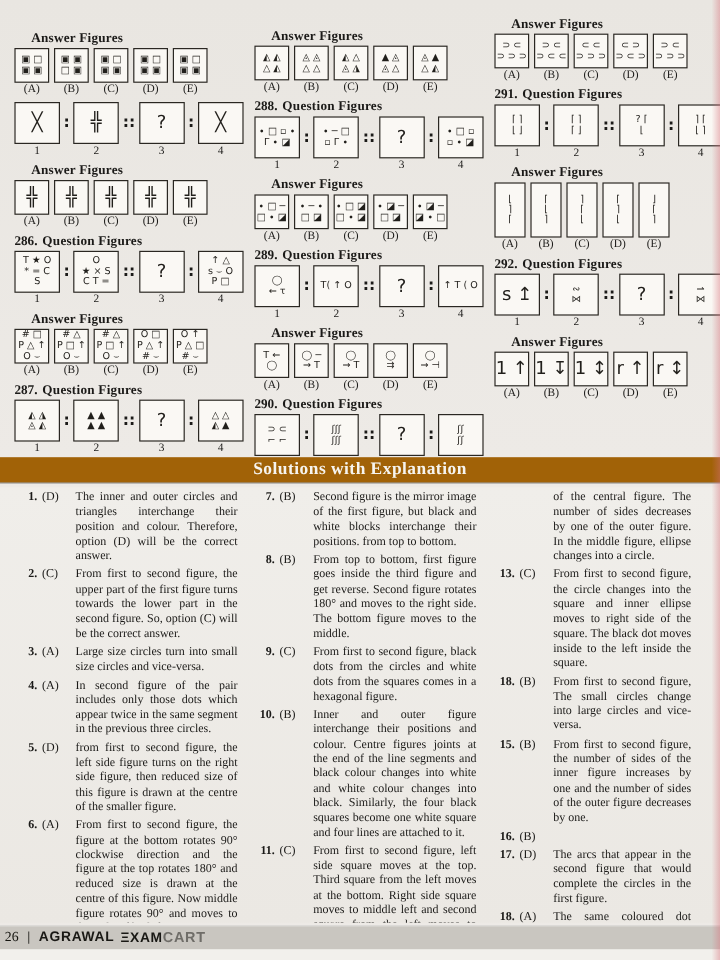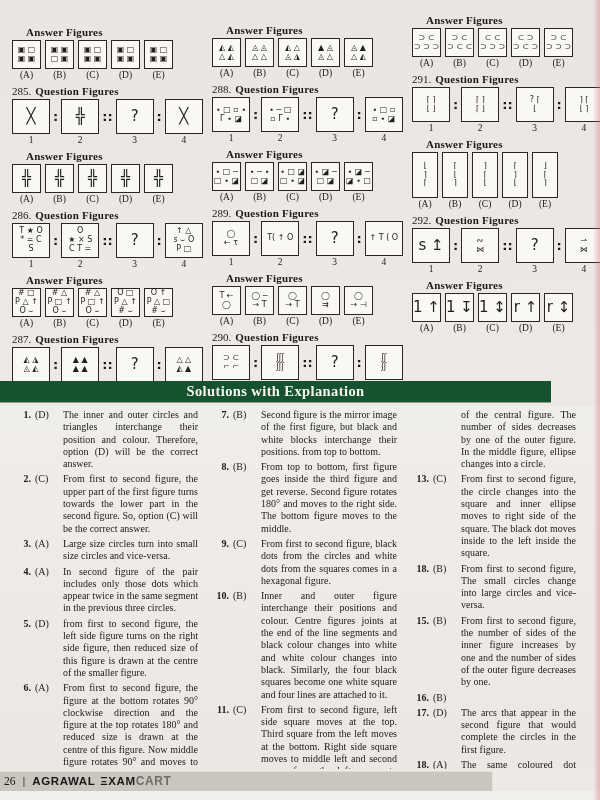--- a/index.html
+++ b/index.html
@@ -5,57 +5,57 @@
   html,body{margin:0;padding:0;}
   body{width:600px;height:800px;overflow:hidden;background:#dcd9d4;}
   .page{position:relative;width:600px;height:800px;background:#edeae6;overflow:hidden;
         font-family:"Liberation Serif",serif;color:#1b1a18;}
   
   .figures{position:absolute;left:0;top:0;width:600px;height:381px;display:flex;
            background:linear-gradient(#e9e6e1,#edeae6);}
   .fig-col{box-sizing:border-box;width:200px;padding-left:12px;padding-right:16px;}
   .blk{margin-bottom:4px;}
   .bhead{font-size:11px;line-height:12px;margin-bottom:2px;white-space:nowrap;}
-  .bnum{font-weight:normal;margin-right:4px;}
+  .bnum{font-weight:bold;margin-right:4px;}
   .btitle{font-weight:bold;letter-spacing:.2px;}
   .ablk .bhead{padding-left:14px;}
   .brow{display:flex;align-items:flex-start;}
   .ablk .brow{gap:4px;}
   .qblk .brow{gap:1px;}
   .unit{display:flex;flex-direction:column;align-items:center;}
   .abox{width:29px;height:29px;border:1.3px solid #2a2722;background:#faf8f4;
         display:flex;align-items:center;justify-content:center;box-sizing:border-box;}
   .abox.tall{width:26px;height:46px;}
   .qbox{width:38px;height:35px;border:1.4px solid #2a2722;background:#faf8f4;
         display:flex;align-items:center;justify-content:center;box-sizing:border-box;}
   .glyph{font-family:"DejaVu Sans",sans-serif;font-size:8px;line-height:1.12;
          white-space:pre-line;text-align:center;color:#211f1b;}
   .glyph.big{font-size:15px;}
   .lab{font-size:9.5px;line-height:11px;margin-top:1px;}
   .sep{font-weight:bold;font-size:13px;font-family:"DejaVu Sans",sans-serif;
        height:35px;display:flex;align-items:center;padding:0 2px;}
   
-  .banner{position:absolute;left:0;top:381px;width:551px;height:21px;background:#14532d;
+  .banner{position:absolute;left:0;top:381px;width:600px;height:21px;background:#a16207;
           display:flex;align-items:center;justify-content:center;
           box-shadow:0 1px 0 rgba(0,0,0,.35);}
   .banner span{color:#f6f4ef;font-weight:bold;font-size:14.5px;letter-spacing:.4px;}
   
   .solutions{position:absolute;left:0;top:406px;width:600px;height:363px;display:flex;
              background:linear-gradient(#f0eeea,#ebe8e3);overflow:hidden;}
   .sol-col{box-sizing:border-box;padding-top:3px;}
   .sol-col:nth-child(1){width:204px;padding-left:12px;padding-right:6px;}
   .sol-col:nth-child(2){width:198px;padding-left:6px;padding-right:5px;}
   .sol-col:nth-child(3){width:198px;padding-left:8px;padding-right:24px;}
   .item{display:grid;grid-template-columns:19px 24px 1fr;column-gap:4px;
         margin-bottom:3px;font-size:10px;line-height:12.3px;}
   .num{font-weight:bold;text-align:right;}
   .ans{text-align:left;}
   .txt{text-align:justify;}
   
-  .footer{position:absolute;left:0;top:771px;width:492px;height:20px;background:#c9c6c0;
+  .footer{position:absolute;left:0;top:771px;width:600px;height:20px;background:#c9c6c0;
           display:flex;align-items:center;font-family:"Liberation Sans",sans-serif;
           box-shadow:inset 0 1px 0 rgba(255,255,255,.4), 0 1px 1px rgba(0,0,0,.2);}
   .page-num{font-family:"Liberation Serif",serif;font-size:11.5px;margin-left:4px;color:#15140f;}
   .divider{margin:0 7px;color:#44423e;font-size:11px;}
   .brand-bold{font-weight:bold;font-size:11.5px;letter-spacing:.6px;color:#191814;}
   .brand-mid{font-weight:bold;font-size:11.5px;letter-spacing:.6px;color:#191814;margin-left:5px;}
   .brand-light{font-size:12px;letter-spacing:.6px;color:#6f6d68;}
   .below-footer{position:absolute;left:0;top:791px;width:600px;height:9px;background:#f2f0ec;}
   .edge-tint{position:absolute;right:0;top:0;width:7px;height:800px;
              background:linear-gradient(to left, rgba(214,110,120,.42), rgba(214,110,120,0));
@@ -101,21 +101,20 @@
             <div class="unit">
               <div class="abox">
                 <div class="glyph">▣ □
 ▣ ▣</div>
               </div>
               <div class="lab">(E)</div>
             </div>
           </div>
         </div>
         <div class="blk qblk">
-          <div class="bhead"><span class="bnum">285.</span><span class="btitle">Question Figures</span></div>
           <div class="brow">
             <div class="unit">
               <div class="qbox">
                 <div class="glyph big">╳</div>
               </div>
               <div class="lab">1</div>
             </div>
             <span class="sep">:</span>
             <div class="unit">
               <div class="qbox">

